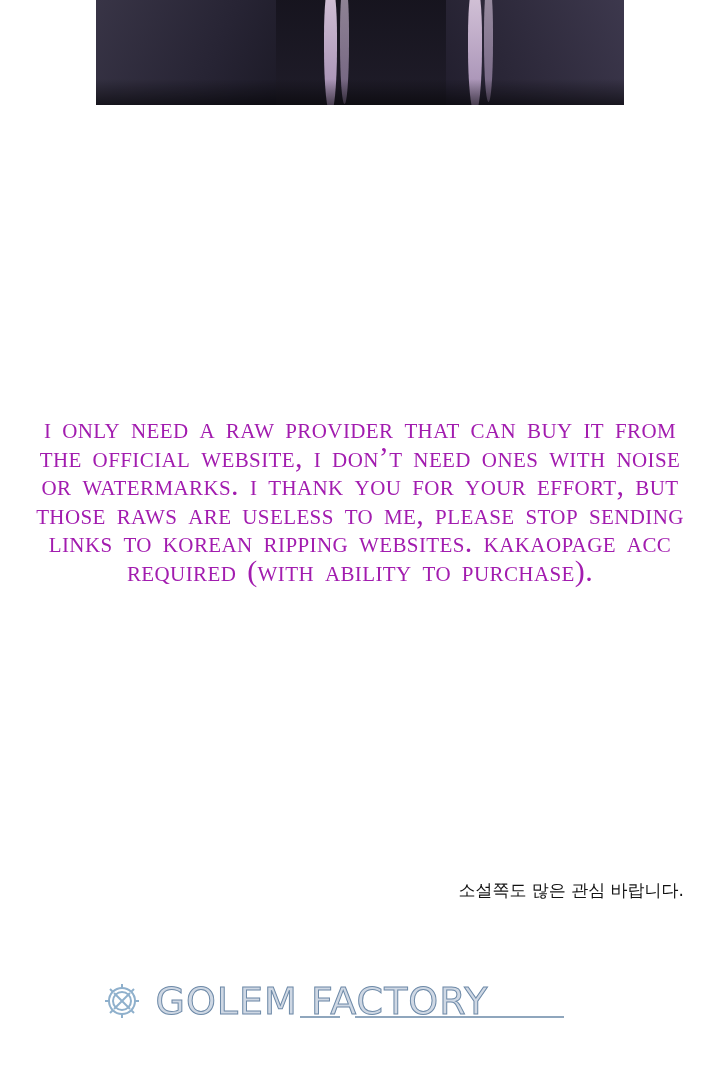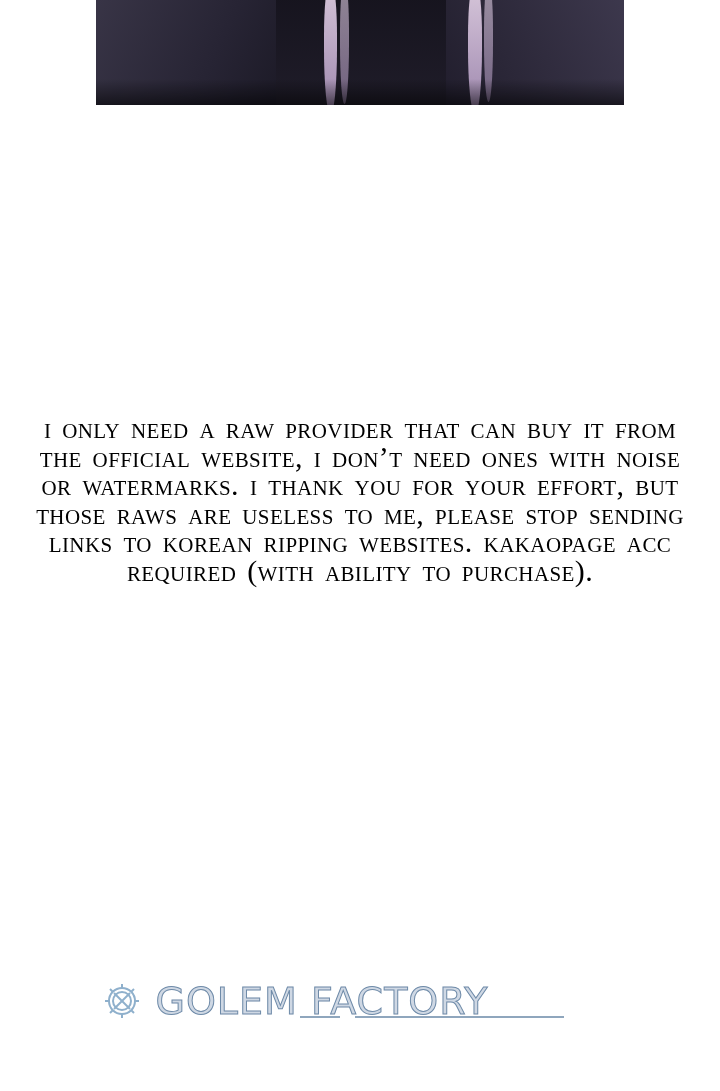--- a/index.html
+++ b/index.html
@@ -76,21 +76,21 @@
     background: linear-gradient(180deg, rgba(0,0,0,0) 0%, rgba(0,0,0,.55) 100%);
   }
 
   
   .note {
     position: absolute;
     left: 36px;
     top: 414px;
     width: 648px;
     text-align: center;
-    color: #000000;
+    color: #a21caf;
     font-family: "Liberation Serif", serif;
     font-size: 30px;
     line-height: 28.5px;
     letter-spacing: 0.4px;
     font-variant: small-caps;
     text-transform: lowercase;
     font-weight: 400;
     word-spacing: 3px;
   }
   .note span { display: inline; }
@@ -169,20 +169,21 @@
   <div class="hair h3"></div>
   <div class="hair h4"></div>
   <div class="shadow-bot"></div>
 </div>
 
 <div class="note">
   <span>I only need a raw provider that can buy it from the official website, I don’t need ones with noise or watermarks. I thank you for your effort, but those raws are useless to me, please stop sending links to Korean  ripping websites. Kakaopage acc required (With Ability to purchase).</span>
 </div>
 
 <div class="promo">
+  <div>소설쪽도 많은 관심 바랍니다.</div>
 </div>
 
 <div class="logo">
   <div class="rule-left"></div>
   <div class="mark">
     <svg width="44" height="44" viewBox="0 0 44 44" aria-hidden="true">
       <g fill="none" stroke="#8fb0cc" stroke-width="2">
         <circle cx="22" cy="22" r="13"></circle>
         <circle cx="22" cy="22" r="9"></circle>
         <line x1="14" y1="14" x2="30" y2="30"></line>

